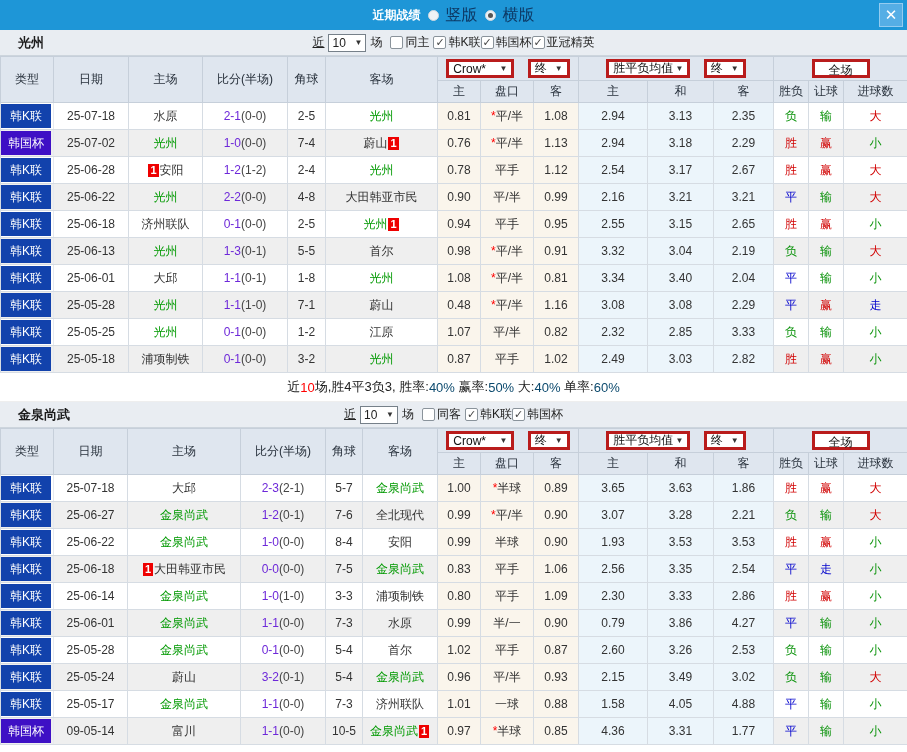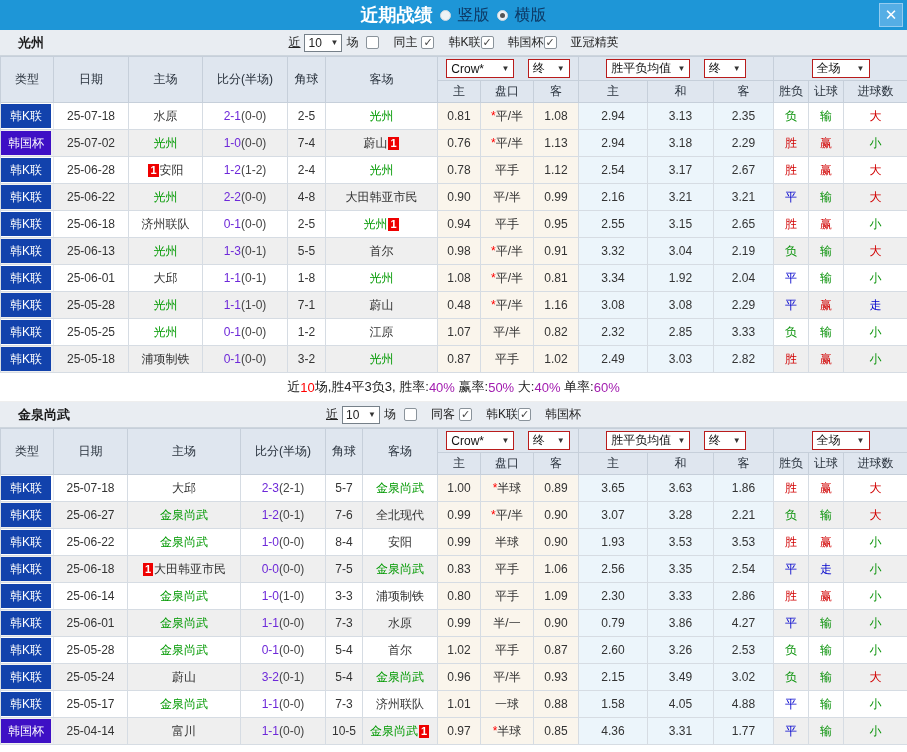--- a/index.html
+++ b/index.html
@@ -7,21 +7,21 @@
   body {
     width:907px; height:752px; overflow:hidden; background:#fff;
     font-family:"Liberation Sans","DejaVu Sans",sans-serif;
     font-size:12px; color:#333;
   }
   
   .titlebar {
     height:30px; background:#1e96d7; position:relative;
     display:flex; align-items:center; justify-content:center; gap:7px;
   }
-  .titlebar .title { color:#fff; font-weight:bold; font-size:18px; }
+  .titlebar .title { color:#fff; font-weight:bold; font-size:12px; }
   .radio {
     width:11px; height:11px; border-radius:50%; background:#eef2f5;
     border:1px solid #cfd9e0; display:inline-flex; align-items:center; justify-content:center;
   }
   .radio.sel::after { content:""; width:5px; height:5px; border-radius:50%; background:#555; }
   .radio-label { color:#0d3a66; font-size:16px; }
   .close-btn {
     position:absolute; right:4px; top:3px; width:24px; height:24px;
     background:#55aee5; border:1px solid #93ccf0; color:#fff;
     font-weight:bold; font-size:15px; line-height:21px; text-align:center; cursor:pointer;
@@ -34,43 +34,43 @@
   .team-name { position:absolute; left:18px; font-weight:bold; font-size:13px; color:#1b1b1b; }
   .filters { margin:0 auto; display:flex; align-items:center; font-size:12px; color:#222; }
   .near { text-decoration:underline; cursor:pointer; margin-right:4px; }
   .num-select {
     border:1px solid #768089; background:#fff; height:18px; min-width:38px;
     display:inline-flex; align-items:center; justify-content:space-between;
     padding:0 3px; margin-right:4px; cursor:pointer;
   }
   .arrow { font-size:8px; color:#333; }
   .unit { margin-right:8px; }
-  .chk-item { display:inline-flex; align-items:center; gap:14px; cursor:pointer; }
+  .chk-item { display:inline-flex; align-items:center; gap:2px; cursor:pointer; }
   .chk-item.same { margin-right:4px; }
   .checkbox {
     width:13px; height:13px; border:1px solid #8a939b; background:#fff; border-radius:2px;
     display:inline-flex; align-items:center; justify-content:center;
     font-size:11px; line-height:1; color:#444;
   }
   .checkbox.checked::after { content:"✓"; font-weight:bold; }
   
   table { border-collapse:collapse; table-layout:fixed; width:907px; }
   th, td {
     border:1px solid #d6dce3; text-align:center; padding:0;
     overflow:hidden; white-space:nowrap;
   }
   thead th { background:#dfe6ef; border-color:#c6cfda; font-weight:normal; color:#28313c; font-size:12px; }
   .hrow1 th { height:24px; }
   .hrow2 th { height:22px; }
   .hd-select {
     display:inline-flex; align-items:center; justify-content:space-between;
-    background:#fff; border:1px solid #b91c1c; height:19px; padding:0 4px;
+    background:#fff; border:3px solid #b91c1c; height:19px; padding:0 4px;
     font-size:12px; color:#111; cursor:pointer; vertical-align:middle;
   }
-  .w-crow { width:68px; } .w-final { width:42px; } .w-avg { width:84px; } .w-full { width:58px; }
+  .w-crow { width:68px; } .w-final { width:42px; } .w-avg { width:84px; } .w-full { width:58px;flex-direction:column; }
   .dd-cell .hd-select { margin:0 5px; }
   tbody td { height:26px; font-size:12px; color:#333; background:#fff; }
   tr.even td { background:#efefef; }
   td.c-odds { background:#faf5ec !important; }
   td.c-avg  { background:#ecf5fb !important; }
   td.c-type { border-right-color:#e6eaef; }
   .type-tag { height:24px; line-height:24px; margin:1px 2px 1px 0; color:#fff; font-size:12px; }
   .type-k   { background:#1242ac; }
   .type-cup { background:#3e10c5; }
   .tname.green { color:#009900; }
@@ -80,21 +80,21 @@
   .rb {
     display:inline-block; background:#ee0000; color:#fff; font-size:11px;
     line-height:13px; padding:0 2px; margin:0 1px; font-weight:bold;
   }
   .res-r { color:#d10000; } .res-g { color:#099209; } .res-b { color:#0000cc; }
   
   .summary {
     height:29px; display:flex; align-items:center; justify-content:center;
     background:#fff; font-size:13px; border-bottom:1px solid #eee;
   }
-  .sum-k { color:#222; } .sum-r { color:#f00; } .sum-b { color:#a21caf; }
+  .sum-k { color:#222; } .sum-r { color:#f00; } .sum-b { color:#0c4a6e; }
   .summary span { white-space:pre; }
 </style>
 </head>
 <body>
 
 <div class="titlebar">
   <span class="title">近期战绩</span>
   <span class="radio"></span>
   <span class="radio-label">竖版</span>
   <span class="radio sel"></span>
@@ -316,21 +316,21 @@
         </td>
         <td class="c-date">25-06-01</td>
         <td class="c-team"><span class="tname">大邱</span></td>
         <td class="c-score"><span class="ft">1-1</span><span class="ht">(0-1)</span></td>
         <td class="c-ck">1-8</td>
         <td class="c-team"><span class="tname green">光州</span></td>
         <td class="c-odds">1.08</td>
         <td class="c-odds"><span class="star">*</span><span>平/半</span></td>
         <td class="c-odds">0.81</td>
         <td class="c-avg">3.34</td>
-        <td class="c-avg">1.92</td>
+        <td class="c-avg">3.40</td>
         <td class="c-avg">2.04</td>
         <td class="c-res"><span class="res-b">平</span></td>
         <td class="c-res"><span class="res-g">输</span></td>
         <td class="c-res"><span class="res-g">小</span></td>
       </tr>
       <tr class="even">
         <td class="c-type">
           <div class="type-tag type-k">韩K联</div>
         </td>
         <td class="c-date">25-05-28</td>
@@ -659,21 +659,21 @@
         <td class="c-avg">4.05</td>
         <td class="c-avg">4.88</td>
         <td class="c-res"><span class="res-b">平</span></td>
         <td class="c-res"><span class="res-g">输</span></td>
         <td class="c-res"><span class="res-g">小</span></td>
       </tr>
       <tr class="even">
         <td class="c-type">
           <div class="type-tag type-cup">韩国杯</div>
         </td>
-        <td class="c-date">25-04-14</td>
+        <td class="c-date">09-05-14</td>
         <td class="c-team"><span class="tname">富川</span></td>
         <td class="c-score"><span class="ft">1-1</span><span class="ht">(0-0)</span></td>
         <td class="c-ck">10-5</td>
         <td class="c-team"><span class="tname green">金泉尚武</span><span class="rb">1</span></td>
         <td class="c-odds">0.97</td>
         <td class="c-odds"><span class="star">*</span><span>半球</span></td>
         <td class="c-odds">0.85</td>
         <td class="c-avg">4.36</td>
         <td class="c-avg">3.31</td>
         <td class="c-avg">1.77</td>

